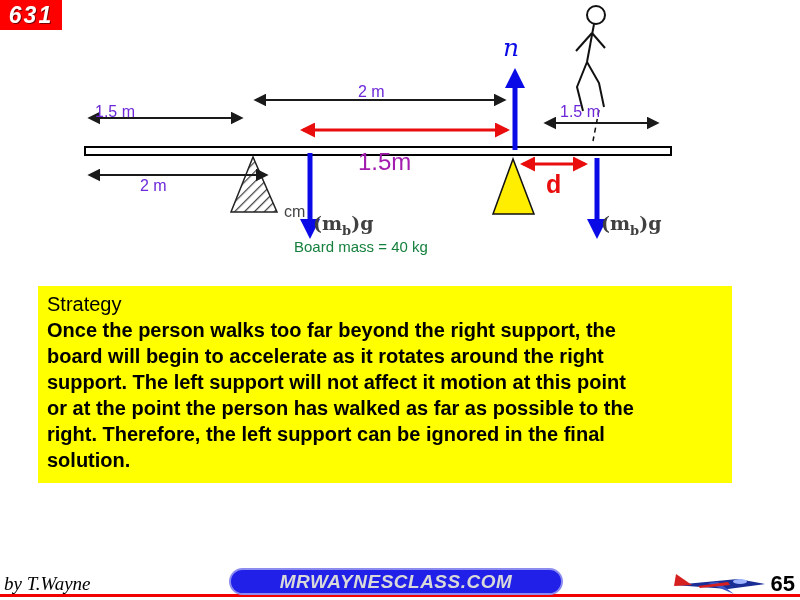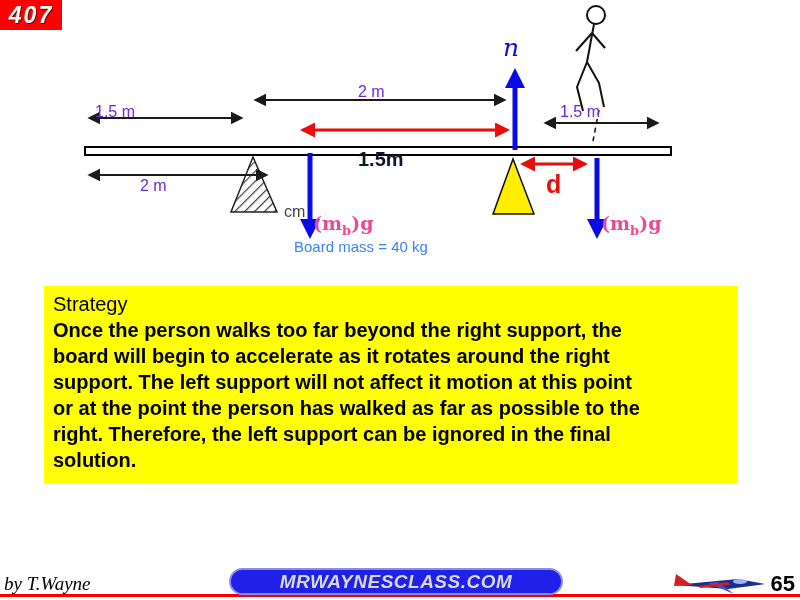--- a/index.html
+++ b/index.html
@@ -16,30 +16,30 @@
     display:flex; align-items:center; justify-content:center; letter-spacing:2px;
     text-shadow:1px 1px 0 #7a0000;
   }
 
   
   .diagram-svg { left:0; top:0; }
 
   
   .dim-label   { color:#6d28d9; font-size:16px; }
   .n-label     { color:#0a0ae6; font-family:"DejaVu Serif", serif; font-size:25px; font-style:italic; }
-  .red-big     { color:#0f172a; font-weight:bold; font-size:20px; }
+  .red-big     { color:#a21caf; font-weight:normal; font-size:24px; }
   .d-label     { color:#e90d0d; font-weight:bold; font-size:25px; }
-  .weight-label{ color:#ec4899; font-size:19px; font-weight:bold; font-family:"DejaVu Serif", serif; }
+  .weight-label{ color:#404040; font-size:19px; font-weight:bold; font-family:"DejaVu Serif", serif; }
   .weight-label sub { font-size:13px; }
   .cm-label    { font-size:16px; color:#444444; }
-  .board-mass  { font-size:15px; color:#3b82f6; }
+  .board-mass  { font-size:15px; color:#15803d; }
 
   
   .strategy-box {
-    left:44px; top:286px; width:676px; background:#ffff00;
+    left:38px; top:286px; width:676px; background:#ffff00;
     padding:5px 9px 10px 9px; color:#000000; font-size:20px; line-height:26px;
   }
   .strategy-body { white-space:pre-line;font-weight:bold; }
 
   
   .footer-author { left:4px; top:573px; font-family:"Liberation Serif", serif; font-style:italic; font-size:19px; color:#000; }
   .red-line  { left:0; top:594px; width:800px; height:3px; background:#f20000; }
   .site-pill {
     left:229px; top:568px; width:334px; height:27px; background:#2020e8;
     border:2px solid #8c8cf0; border-radius:14px; box-sizing:border-box;
@@ -47,21 +47,21 @@
   }
   .site-text { color:#d9d9d9; font-weight:bold; font-style:italic; font-size:19px; letter-spacing:0.5px; }
   .plane { left:668px; top:569px; }
   .page-num { right:5px; top:571px; font-weight:bold; font-size:22px; color:#000; }
 </style>
 </head>
 <body>
 
 <div class="slide">
 
-  <div class="abs badge">407</div>
+  <div class="abs badge">631</div>
 
   <svg class="abs diagram-svg" width="800" height="285" viewBox="0 0 800 285">
     <defs>
       <pattern id="hatch" patternUnits="userSpaceOnUse" width="7" height="7" patternTransform="rotate(45)">
         <rect width="7" height="7" fill="#ffffff"></rect>
         <line x1="0" y1="0" x2="0" y2="7" stroke="#444" stroke-width="2.5"></line>
       </pattern>
       <marker id="ab" viewBox="0 0 10 10" refX="8" refY="5" markerWidth="6.5" markerHeight="6.5" orient="auto-start-reverse">
         <path d="M0,0L10,5L0,10z" fill="#1a1a1a"></path>
       </marker>

